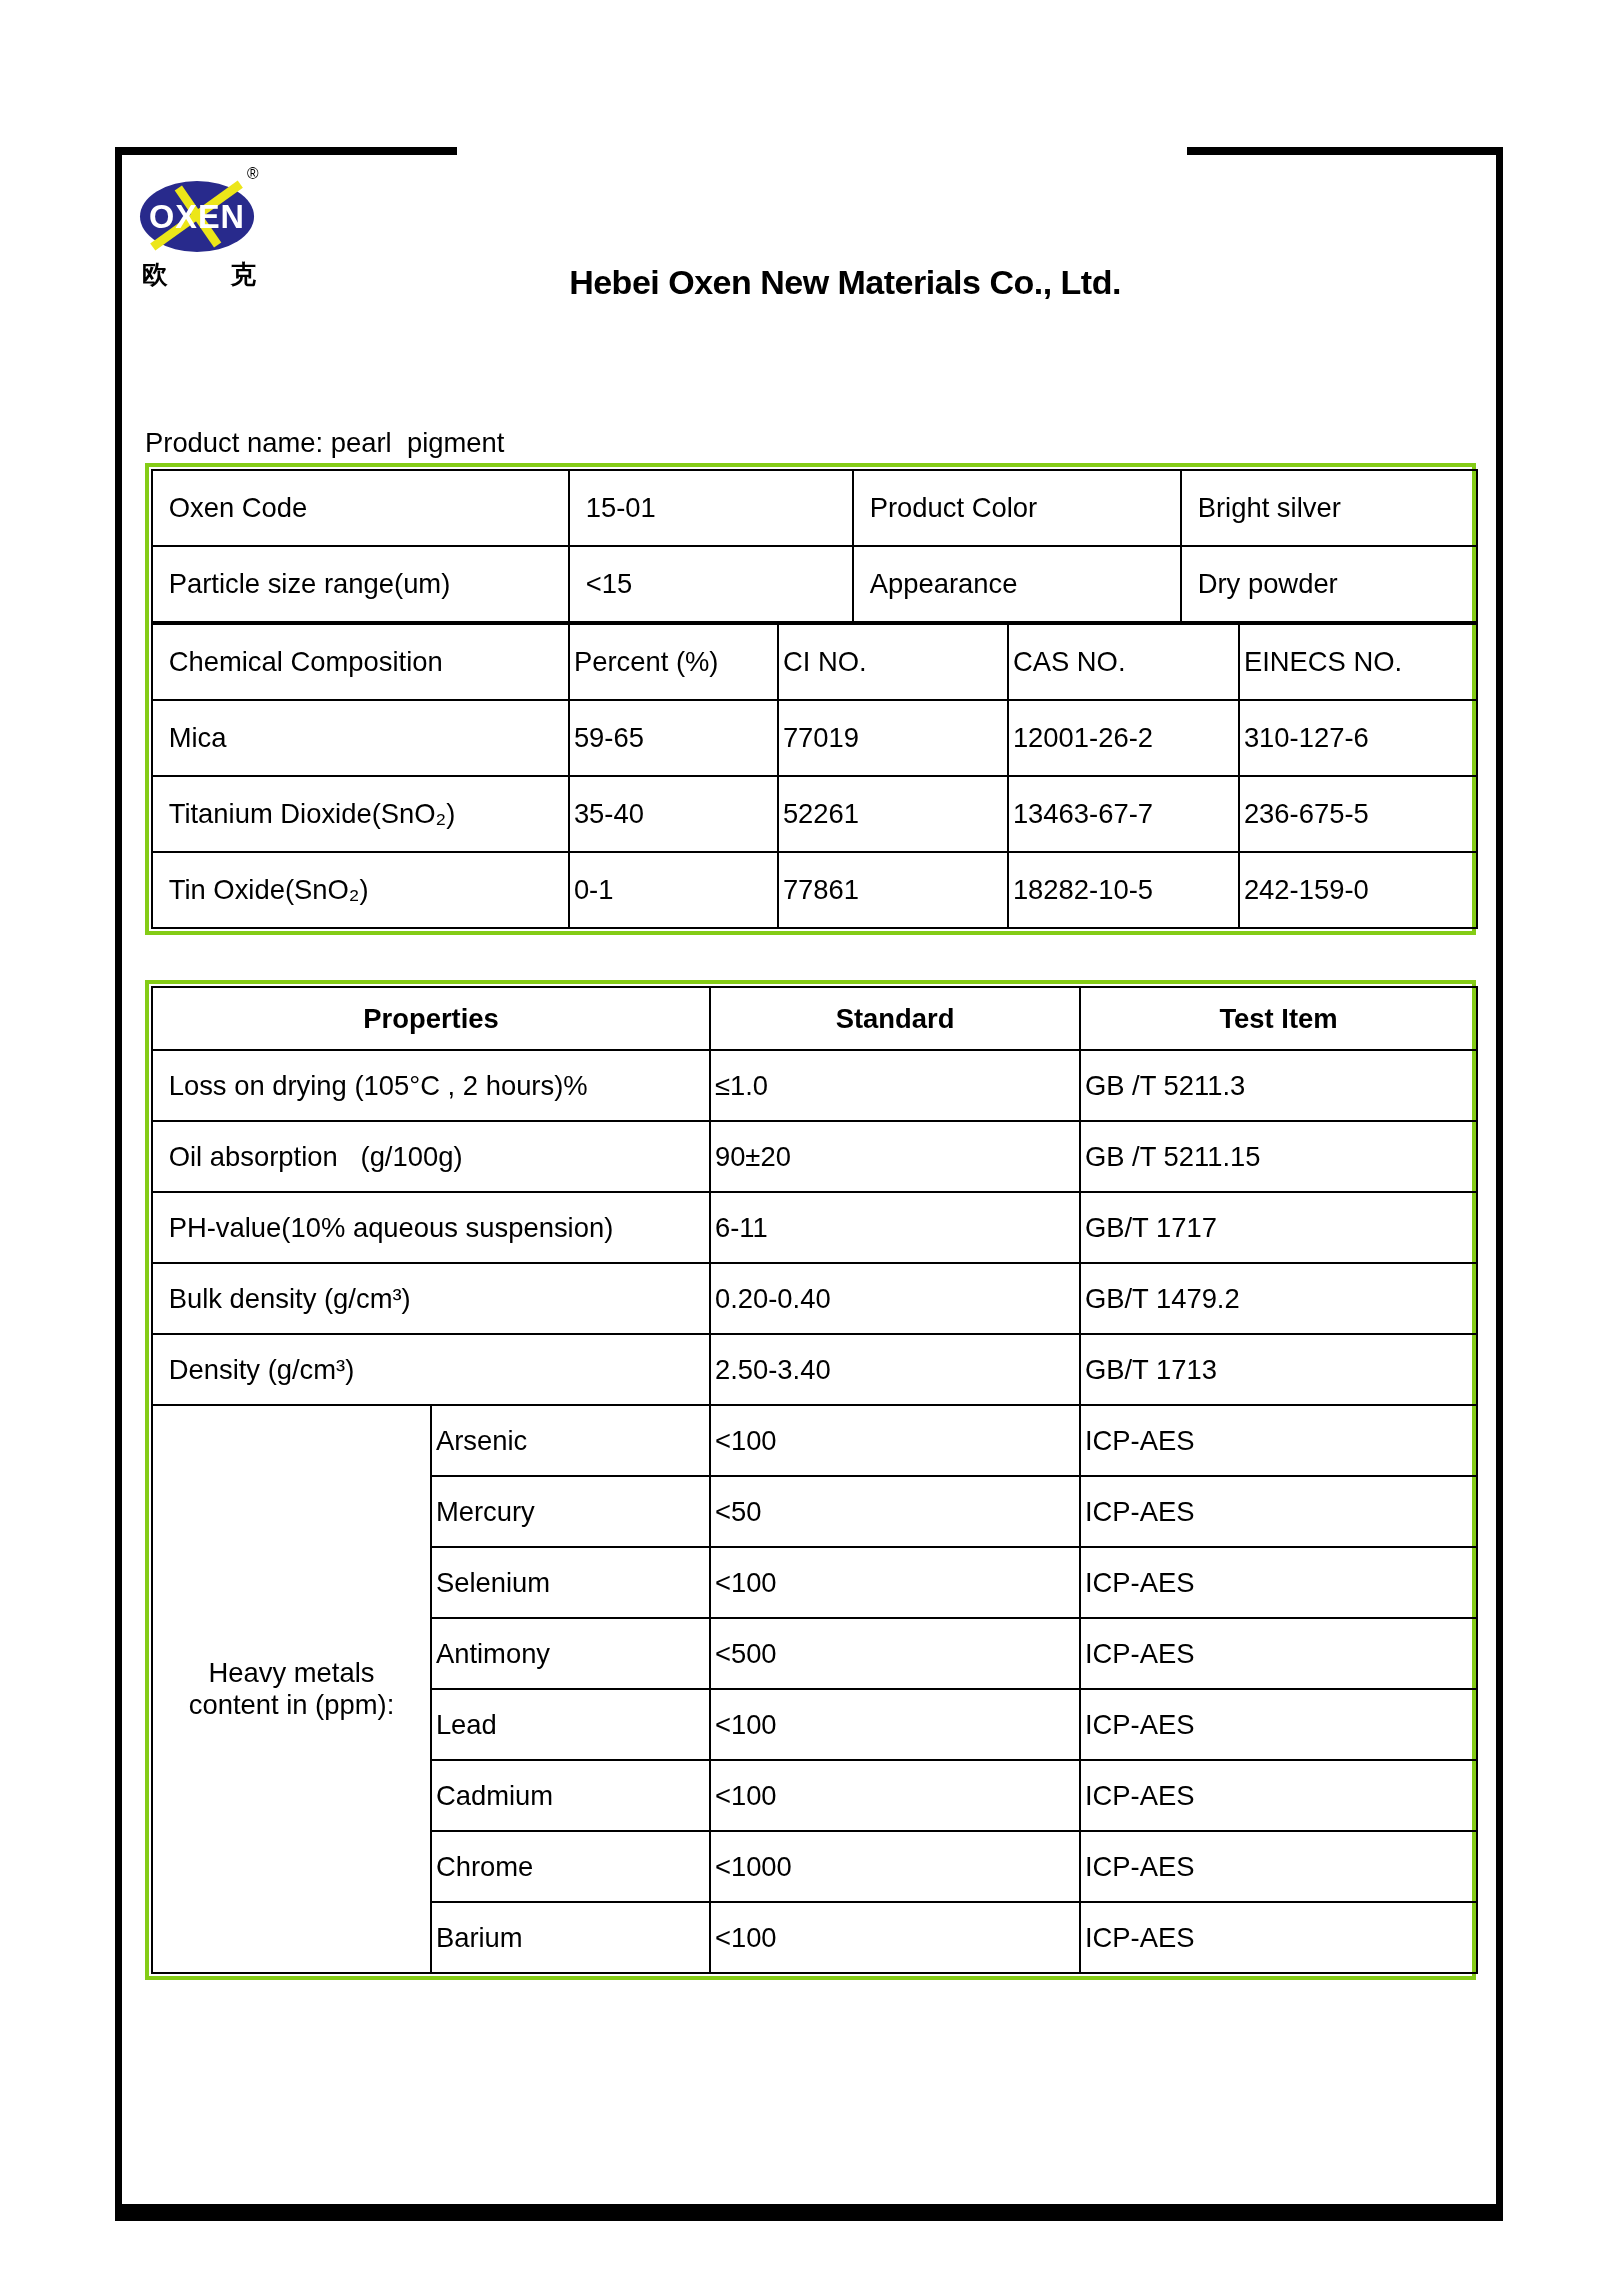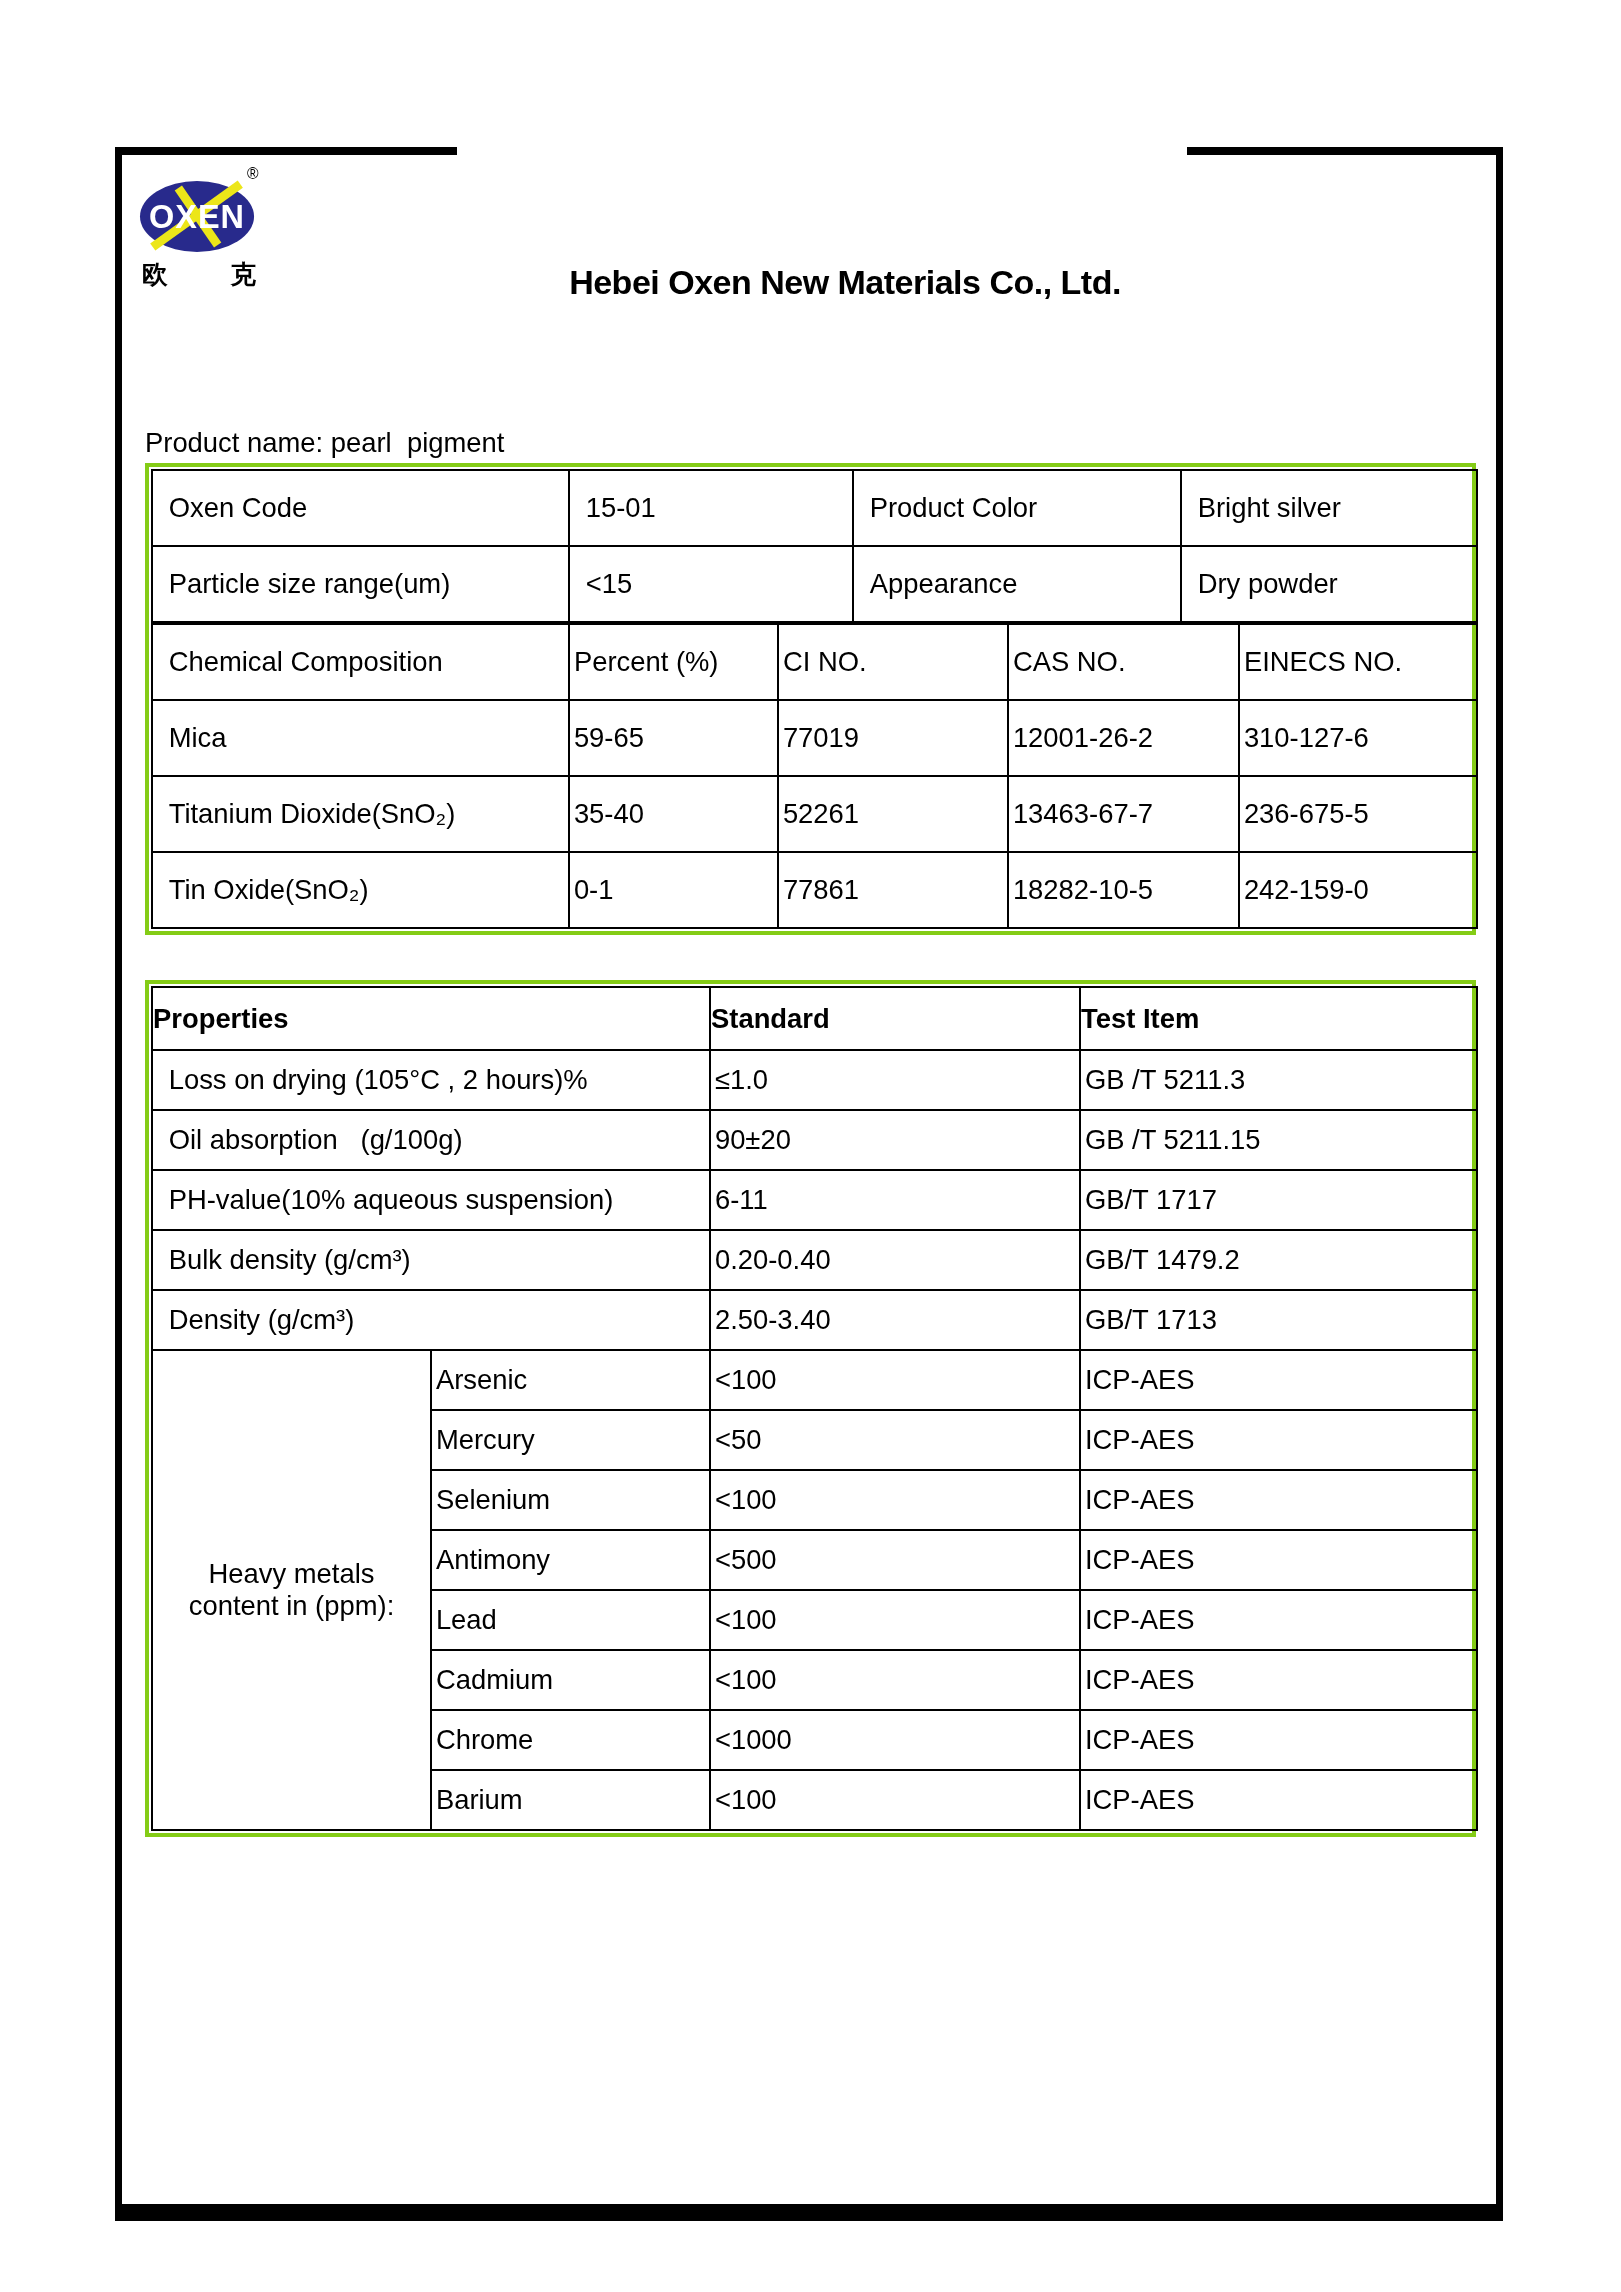--- a/index.html
+++ b/index.html
@@ -31,23 +31,23 @@
   .product-name { position: absolute; left: 145px; top: 427px; font-size: 27.4px; white-space: pre; }
 
   
   .tbl-wrap { position: absolute; left: 145px; width: 1331px; border: 4px solid #84cc16; padding: 2px; background: #fff; }
   .tbl1-wrap { top: 463px; }
   .tbl2-wrap { top: 980px; }
   table { border-collapse: collapse; width: 100%; table-layout: fixed; }
   td, th { border: 2px solid #000; font-size: 27.4px; font-weight: normal; vertical-align: middle;
            height: 76px; padding: 0 5.9px 0 15.7px; text-align: left; overflow: hidden; white-space: pre-wrap; }
   .c { padding: 0 3.9px; }
-  .hdr { font-weight: bold; text-align: left; padding: 0 0; }
+  .hdr { font-weight: bold; text-align: center; padding: 0 0; }
   .tbl2 tr.head td { height: 63px; }
-  .tbl2 td { height: 60px; }
+  .tbl2 td { height: 71px; }
   .hm-label { text-align: center; padding: 0 9.8px; }
 </style>
 </head>
 <body>
 
 <div class="page">
 
   <div class="rule rule-left"></div>
   <div class="rule rule-right"></div>
   <div class="frame"></div>

